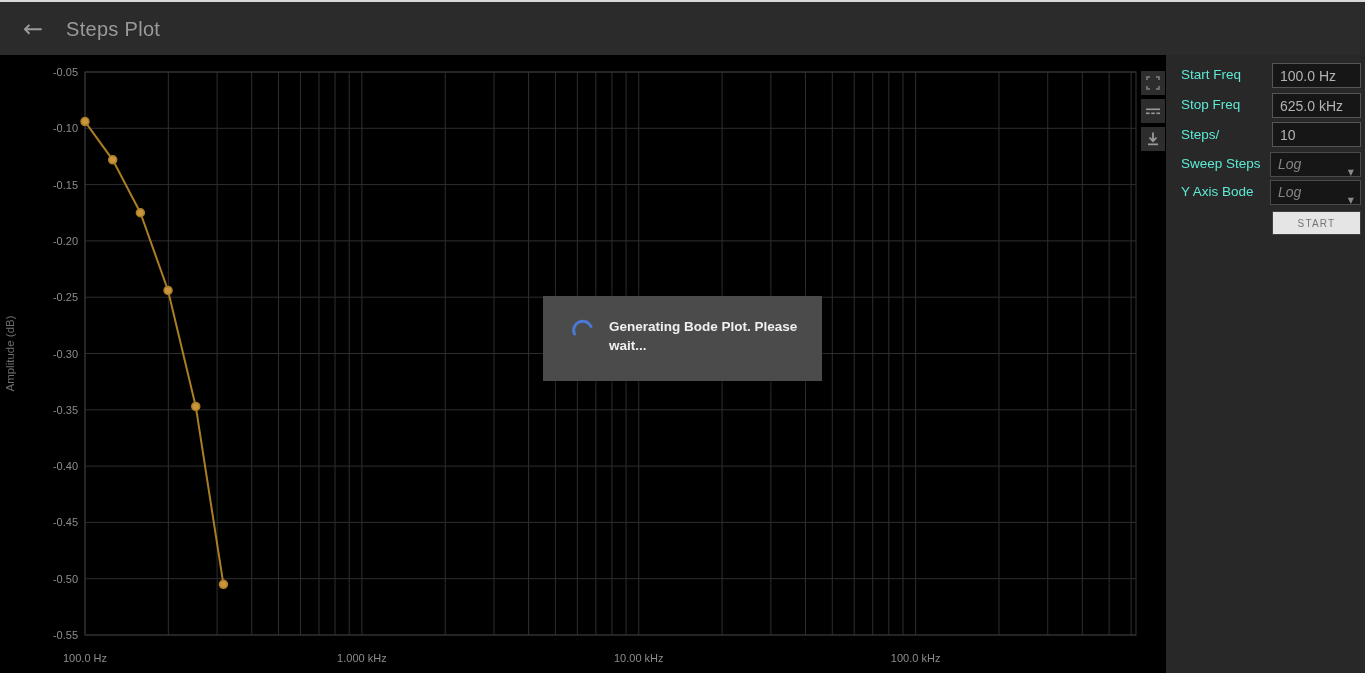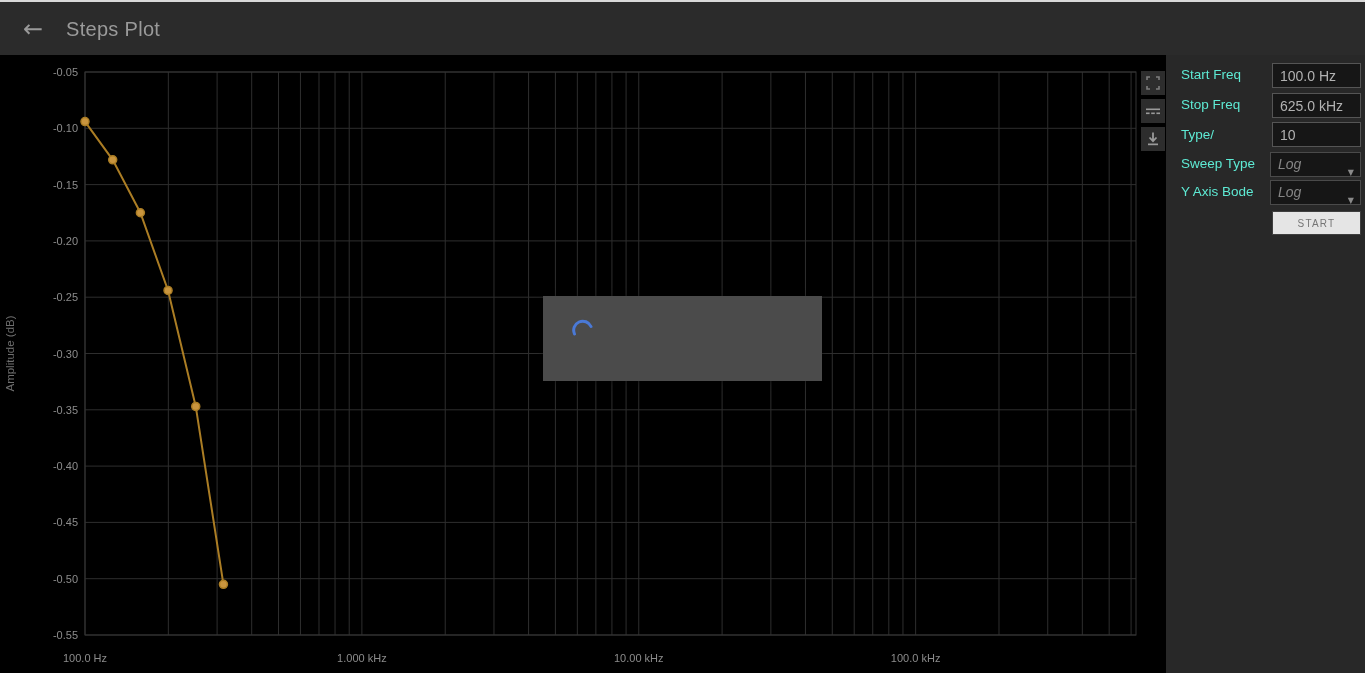--- a/index.html
+++ b/index.html
@@ -156,33 +156,34 @@
         <path d="M12 5.5 V13 M8.5 10.5 L12 14.2 L15.5 10.5" fill="none" stroke="#9a9a9a" stroke-width="1.8"></path>
         <rect x="7" y="16.5" width="10" height="1.7" fill="#9a9a9a"></rect>
       </svg>
     </button>
   </div>
 
   <div id="modal">
     <svg id="modal-spinner" width="22" height="22" viewBox="0 0 22 22">
       <path id="spinner-arc" d="M 2.5 15 A 9 9 0 0 1 19 7.5" fill="none" stroke-width="3" stroke-linecap="round" stroke="#4a79d6"></path>
     </svg>
+    <div id="modal-text">Generating Bode Plot. Please wait...</div>
   </div>
 
   <div id="panel">
     <div class="panel-label" style="top:12px">Start Freq</div>
     <input class="panel-field" style="top: 8px;" value="100.0 Hz">
 
     <div class="panel-label" style="top:42px">Stop Freq</div>
     <input class="panel-field" style="top: 38px;" value="625.0 kHz">
 
-    <div class="panel-label" style="top:72px">Type/</div>
+    <div class="panel-label" style="top:72px">Steps/</div>
     <input class="panel-field" style="top: 67px;" value="10">
 
-    <div class="panel-label" style="top:101px">Sweep Type</div>
+    <div class="panel-label" style="top:101px">Sweep Steps</div>
     <div class="panel-select" style="top:97px">
       <span>Log</span>
       <span class="select-caret">▼</span>
     </div>
 
     <div class="panel-label" style="top:129px">Y Axis Bode</div>
     <div class="panel-select" style="top:125px">
       <span>Log</span>
       <span class="select-caret">▼</span>
     </div>

